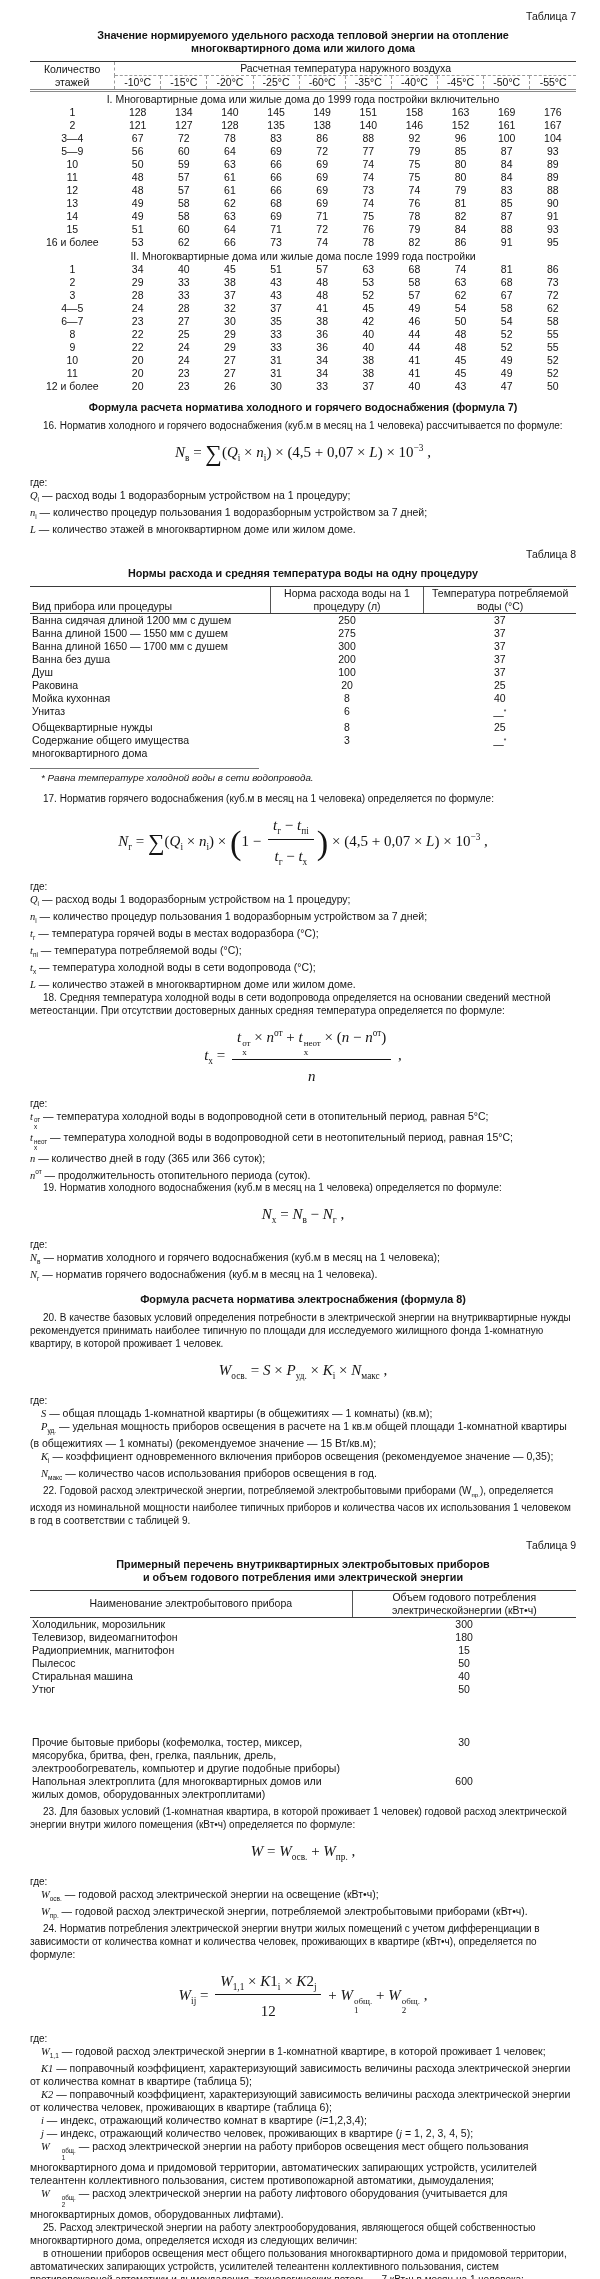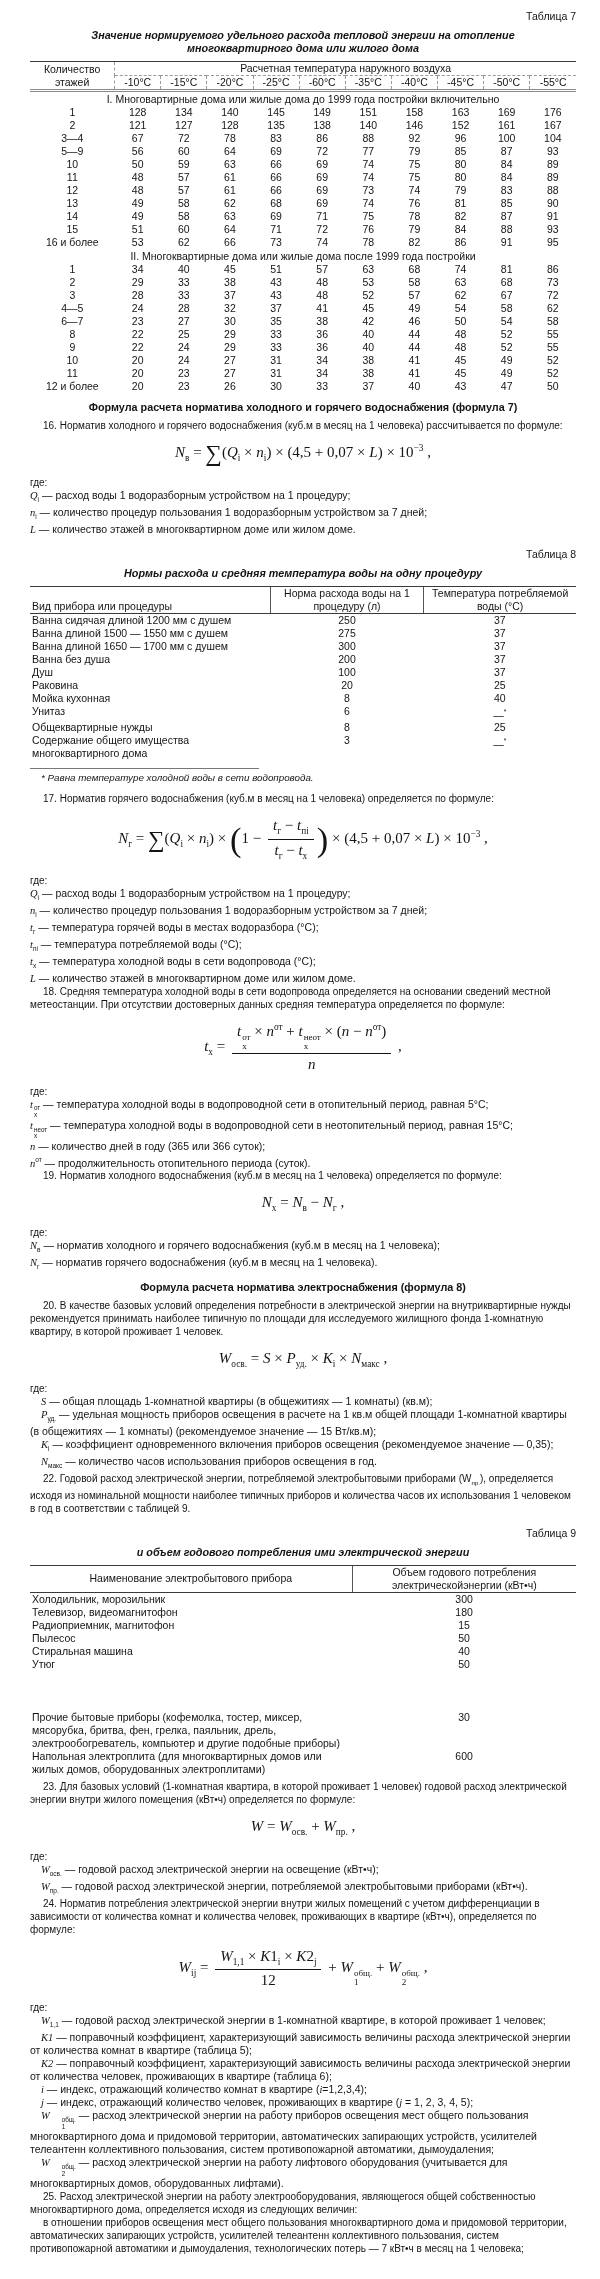--- a/index.html
+++ b/index.html
@@ -1,32 +1,32 @@
 <!DOCTYPE html>
 <html lang="ru"><head>
 <meta charset="utf-8">
 <style>
   html,body{margin:0;padding:0;background:#ffffff;}
   body{width:600px;font-family:"Liberation Sans",sans-serif;color:#141414;}
   .page{width:600px;box-sizing:border-box;padding:8px 24px 18px 30px;}
   .tbl-label{text-align:right;font-size:10.5px;line-height:13px;margin:2px 0 6px;}
-  .doc-title{text-align:center;font-weight:bold;font-size:10.8px;line-height:13px;margin:2px 0 6px;font-style:italic;}
+  .doc-title{text-align:center;font-weight:bold;font-size:10.8px;line-height:13px;margin:2px 0 6px;}
   .sect-head{text-align:center;font-weight:bold;font-size:10.8px;line-height:13px;margin:8px 0 5px;}
   .p{font-size:10px;line-height:13px;text-indent:13px;margin:0;}
   .where-label{font-size:10px;line-height:13px;margin-top:6px;}
   .where-item{font-size:10.5px;line-height:13px;}
   .where-item i{font-family:"Liberation Serif",serif;}
   .wi1 .where-item{text-indent:11px;}
   sub{font-size:0.62em;}
   sup{font-size:0.62em;}
   
   .formula{font-family:"Liberation Serif",serif;font-size:15px;text-align:center;margin:11px 0;line-height:1.25;}
   .formula i{font-style:italic;}
   .formula .sum{font-size:1.55em;vertical-align:-0.18em;line-height:0;}
-  .frac{display:inline-flex;flex-direction:column;align-items:center;vertical-align:middle;margin:0 3px;}
+  .frac{display:inline-flex;flex-direction:column;align-items:center;vertical-align:middle;margin:0 3px;gap:6px;}
   .frac .num{display:block;padding:0 5px 1px;border-bottom:1px solid #141414;}
   .frac .den{display:block;padding:1px 5px 0;}
   .ss{display:inline-flex;flex-direction:column;align-items:flex-start;font-size:0.60em;line-height:1;vertical-align:-0.45em;margin-left:1px;}
   .ss sup,.ss sub{display:block;font-size:1em;line-height:1.05;position:static;}
   .bigp{font-size:2.3em;font-weight:300;vertical-align:middle;line-height:0;font-style:normal;}
   
   table{width:100%;border-collapse:collapse;font-size:10.5px;}
   td,th{padding:0 2px;vertical-align:top;line-height:13px;font-weight:normal;}
   
   .t7 thead tr:first-child th{border-top:1.4px solid #3a3a3a;}
@@ -539,20 +539,21 @@
 
   <div class="where-item"><i>S</i> — общая площадь 1-комнатной квартиры (в общежитиях — 1 комнаты) (кв.м);</div>
       <div class="where-item"><i>P</i><sub>уд.</sub> — удельная мощность приборов освещения в расчете на 1 кв.м общей площади 1-комнатной квартиры (в общежитиях — 1 комнаты) (рекомендуемое значение — 15 Вт/кв.м);</div>
       <div class="where-item"><i>K</i><sub>i</sub> — коэффициент одновременного включения приборов освещения (рекомендуемое значение — 0,35);</div>
       <div class="where-item"><i>N</i><sub>макс</sub> — количество часов использования приборов освещения в год.</div>
     </div>
   <p class="p">22. Годовой расход электрической энергии, потребляемой электробытовыми приборами (W<sub>пр.</sub>), определяется исходя из номинальной мощности наиболее типичных приборов и количества часов их использования 1 человеком в год в соответствии с таблицей 9.</p>
 
   <div class="tbl-label" style="margin-top:12px;">Таблица 9</div>
   <div class="doc-title">
+    <div>Примерный перечень внутриквартирных электробытовых приборов</div>
     <div>и объем годового потребления ими электрической энергии</div>
   </div>
 
   <table class="t89 t9">
     <thead>
       <tr>
         <th style="text-align:center;vertical-align:middle;">Наименование электробытового прибора</th>
         <th>Объем годового потребления электрическойэнергии (кВт•ч)</th>
       </tr>
     </thead>

